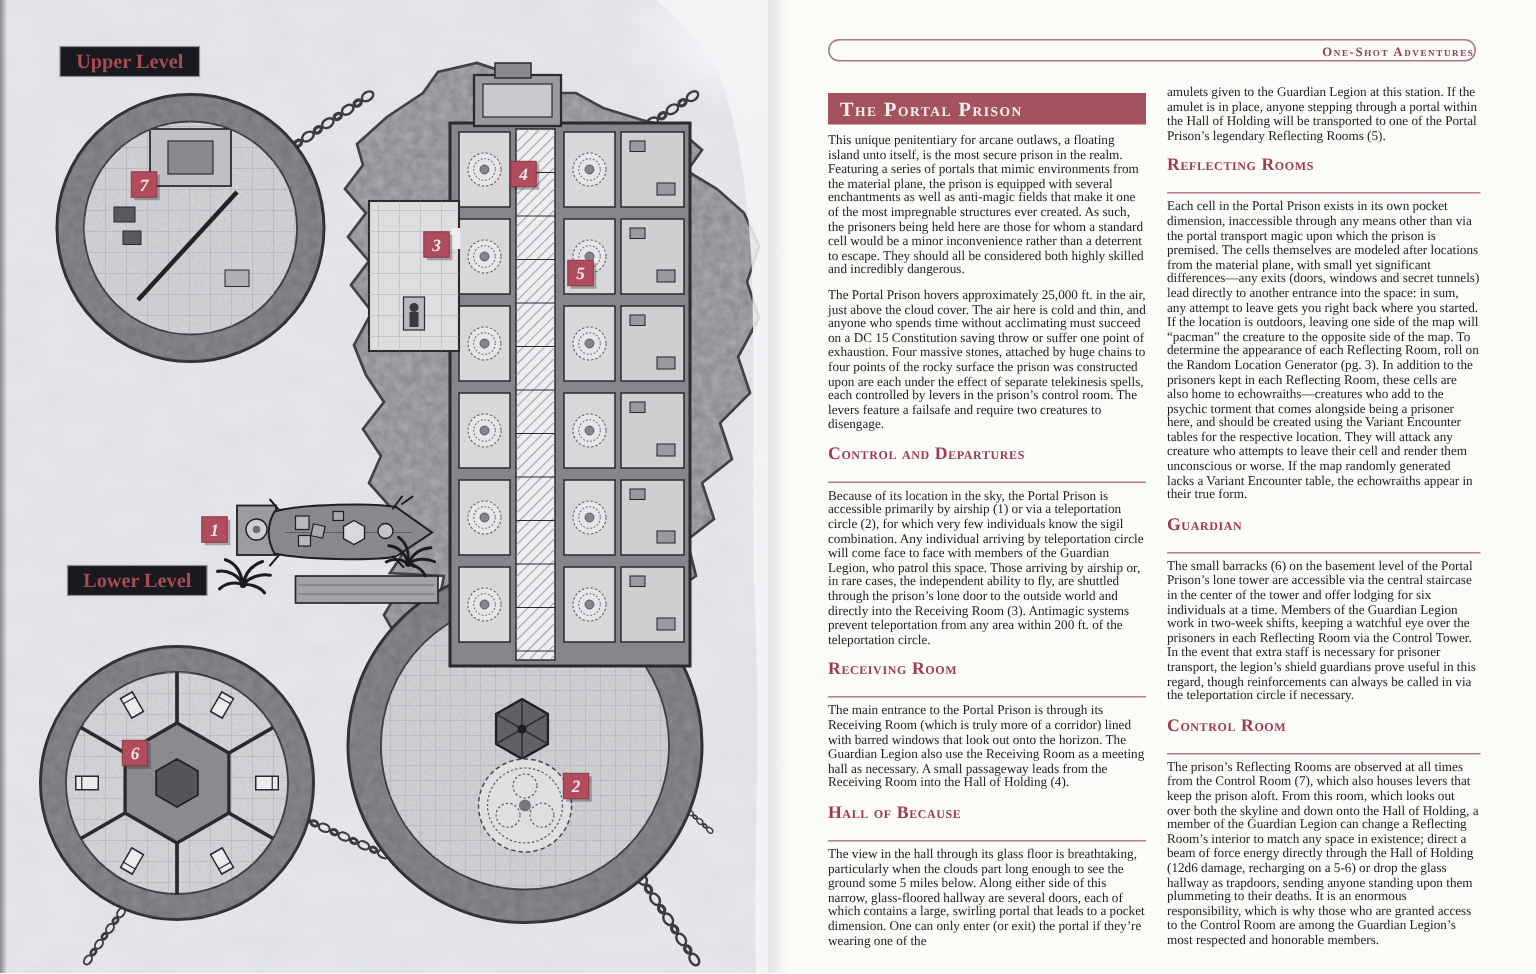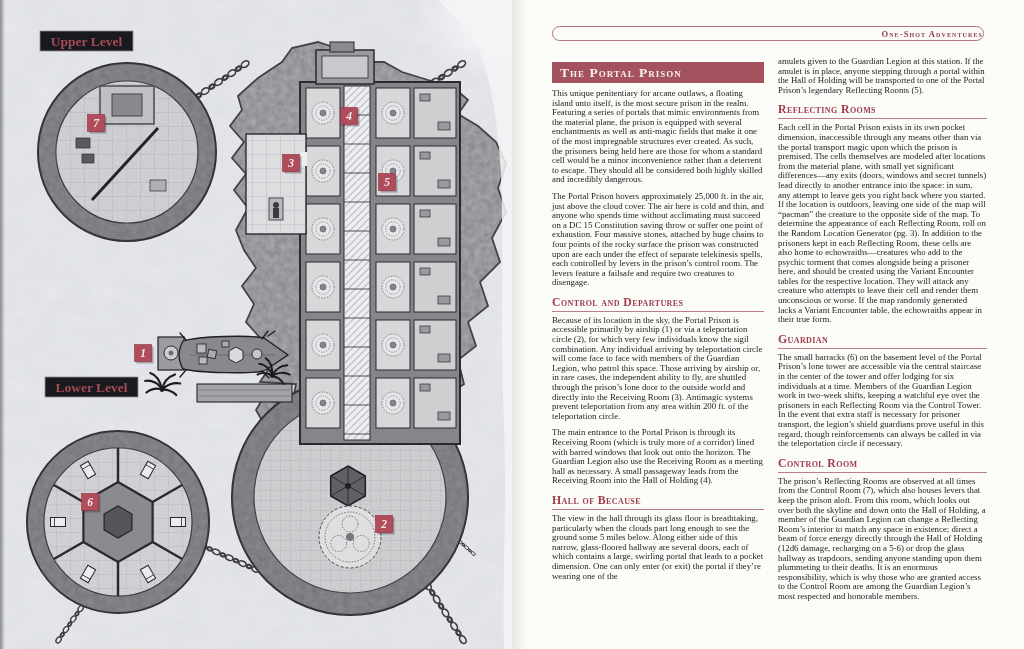--- a/index.html
+++ b/index.html
@@ -15,21 +15,21 @@
           border:1px solid #b2747e;border-radius:9px;display:flex;align-items:center;justify-content:flex-end;}
   .header-pill span{font-variant:small-caps;font-weight:700;font-size:8.5px;letter-spacing:1.1px;color:#93404c;}
   .col{position:absolute;}
   .col-left{left:40px;top:42px;width:212px;margin-top:20px;}
   .col-right{left:266px;top:57px;width:209px;}
   .title-banner{background:#a5525f;color:#f7f0ef;height:21px;line-height:21px;padding-left:8px;
           font-variant:small-caps;font-size:13.5px;font-weight:600;letter-spacing:1px;margin-bottom:6px;}
   p.body{font-size:8.8px;line-height:9.6px;color:#1e1e22;margin:0;}
   section{margin-top:7px;}
   h3.sec-h{margin:0 0 4px 0;font-variant:small-caps;font-weight:600;font-size:11.8px;letter-spacing:.4px;
-          color:#9e3c4c;border-bottom:1px solid #bb7d87;padding-bottom:1px;}
+          color:#9e3c4c;border-bottom:1px solid #bb7d87;padding-bottom:11px;}
   .footer{position:absolute;right:17px;top:621px;display:flex;align-items:baseline;gap:6px;margin-top:40px;}
   .footer .book{font-variant:small-caps;font-size:8.5px;font-weight:600;letter-spacing:.5px;color:#26262a;}
   .footer .pageno{font-size:11px;font-weight:700;color:#1c1c20;}
 </style>
 </head>
 <body>
 
 <div class="spread">
 
   <div class="page page-left">
@@ -321,20 +321,21 @@
       <section>
         <p class="body">The Portal Prison hovers approximately 25,000 ft. in the air, just above the cloud cover. The air here is cold and thin, and anyone who spends time without acclimating must succeed on a DC 15 Constitution saving throw or suffer one point of exhaustion. Four massive stones, attached by huge chains to four points of the rocky surface the prison was constructed upon are each under the effect of separate telekinesis spells, each controlled by levers in the prison’s control room. The levers feature a failsafe and require two creatures to disengage.</p>
       </section>
 
       <section>
         <h3 class="sec-h">Control and Departures</h3>
         <p class="body">Because of its location in the sky, the Portal Prison is accessible primarily by airship (1) or via a teleportation circle (2), for which very few individuals know the sigil combination. Any individual arriving by teleportation circle will come face to face with members of the Guardian Legion, who patrol this space. Those arriving by airship or, in rare cases, the independent ability to fly, are shuttled through the prison’s lone door to the outside world and directly into the Receiving Room (3). Antimagic systems prevent teleportation from any area within 200 ft. of the teleportation circle.</p>
       </section>
 
       <section>
+        <h3 class="sec-h">Receiving Room</h3>
         <p class="body">The main entrance to the Portal Prison is through its Receiving Room (which is truly more of a corridor) lined with barred windows that look out onto the horizon. The Guardian Legion also use the Receiving Room as a meeting hall as necessary. A small passageway leads from the Receiving Room into the Hall of Holding (4).</p>
       </section>
 
       <section>
         <h3 class="sec-h">Hall of Because</h3>
         <p class="body">The view in the hall through its glass floor is breathtaking, particularly when the clouds part long enough to see the ground some 5 miles below. Along either side of this narrow, glass-floored hallway are several doors, each of which contains a large, swirling portal that leads to a pocket dimension. One can only enter (or exit) the portal if they’re wearing one of the</p>
       </section>
     </div>
 
     <div class="col col-right">

